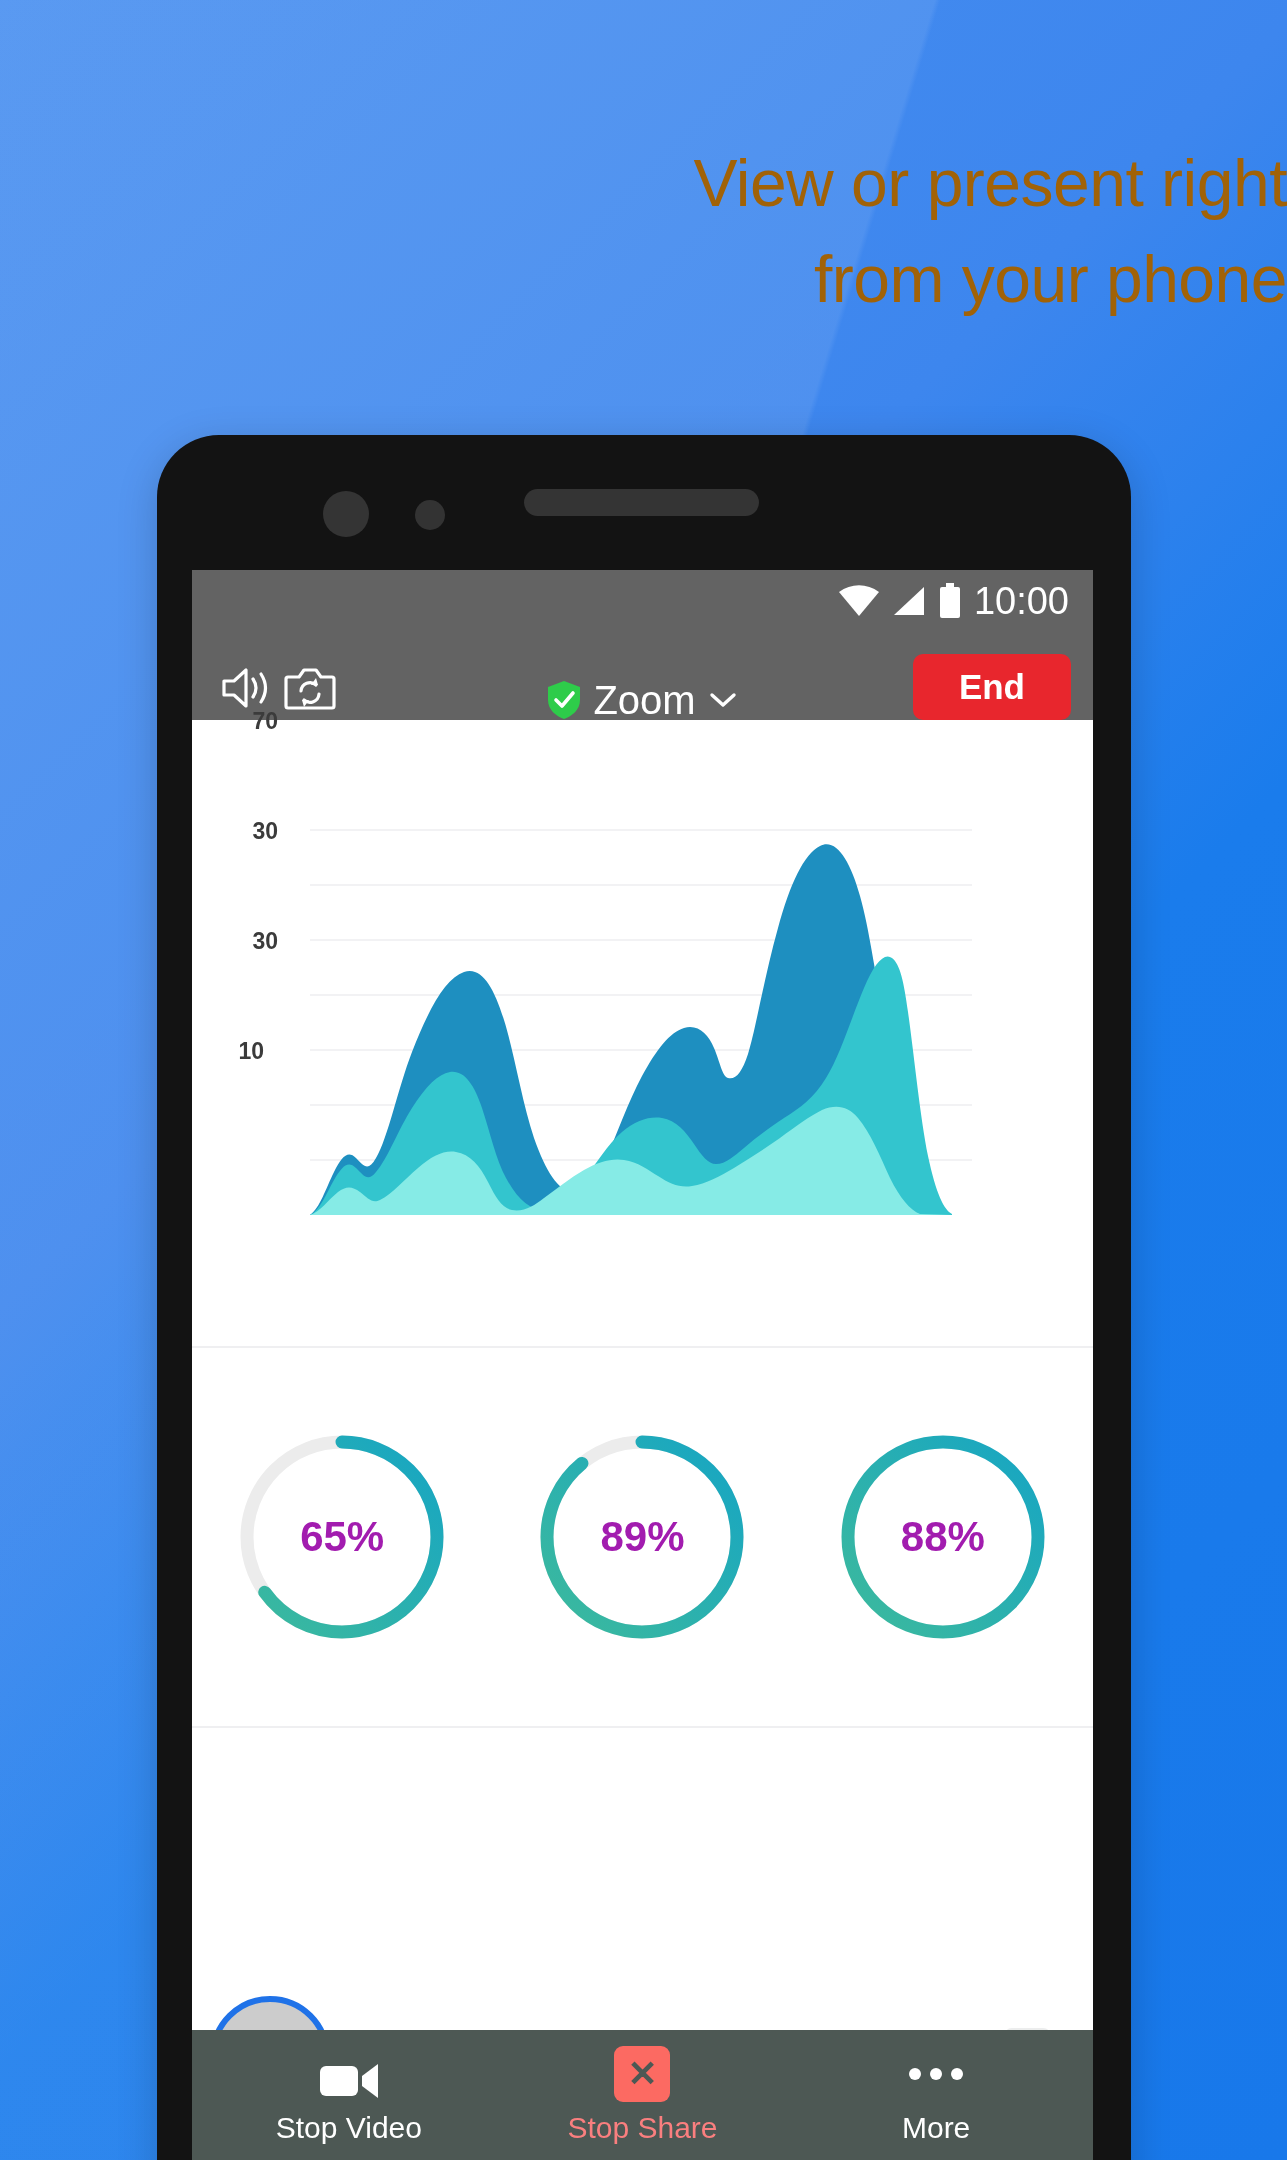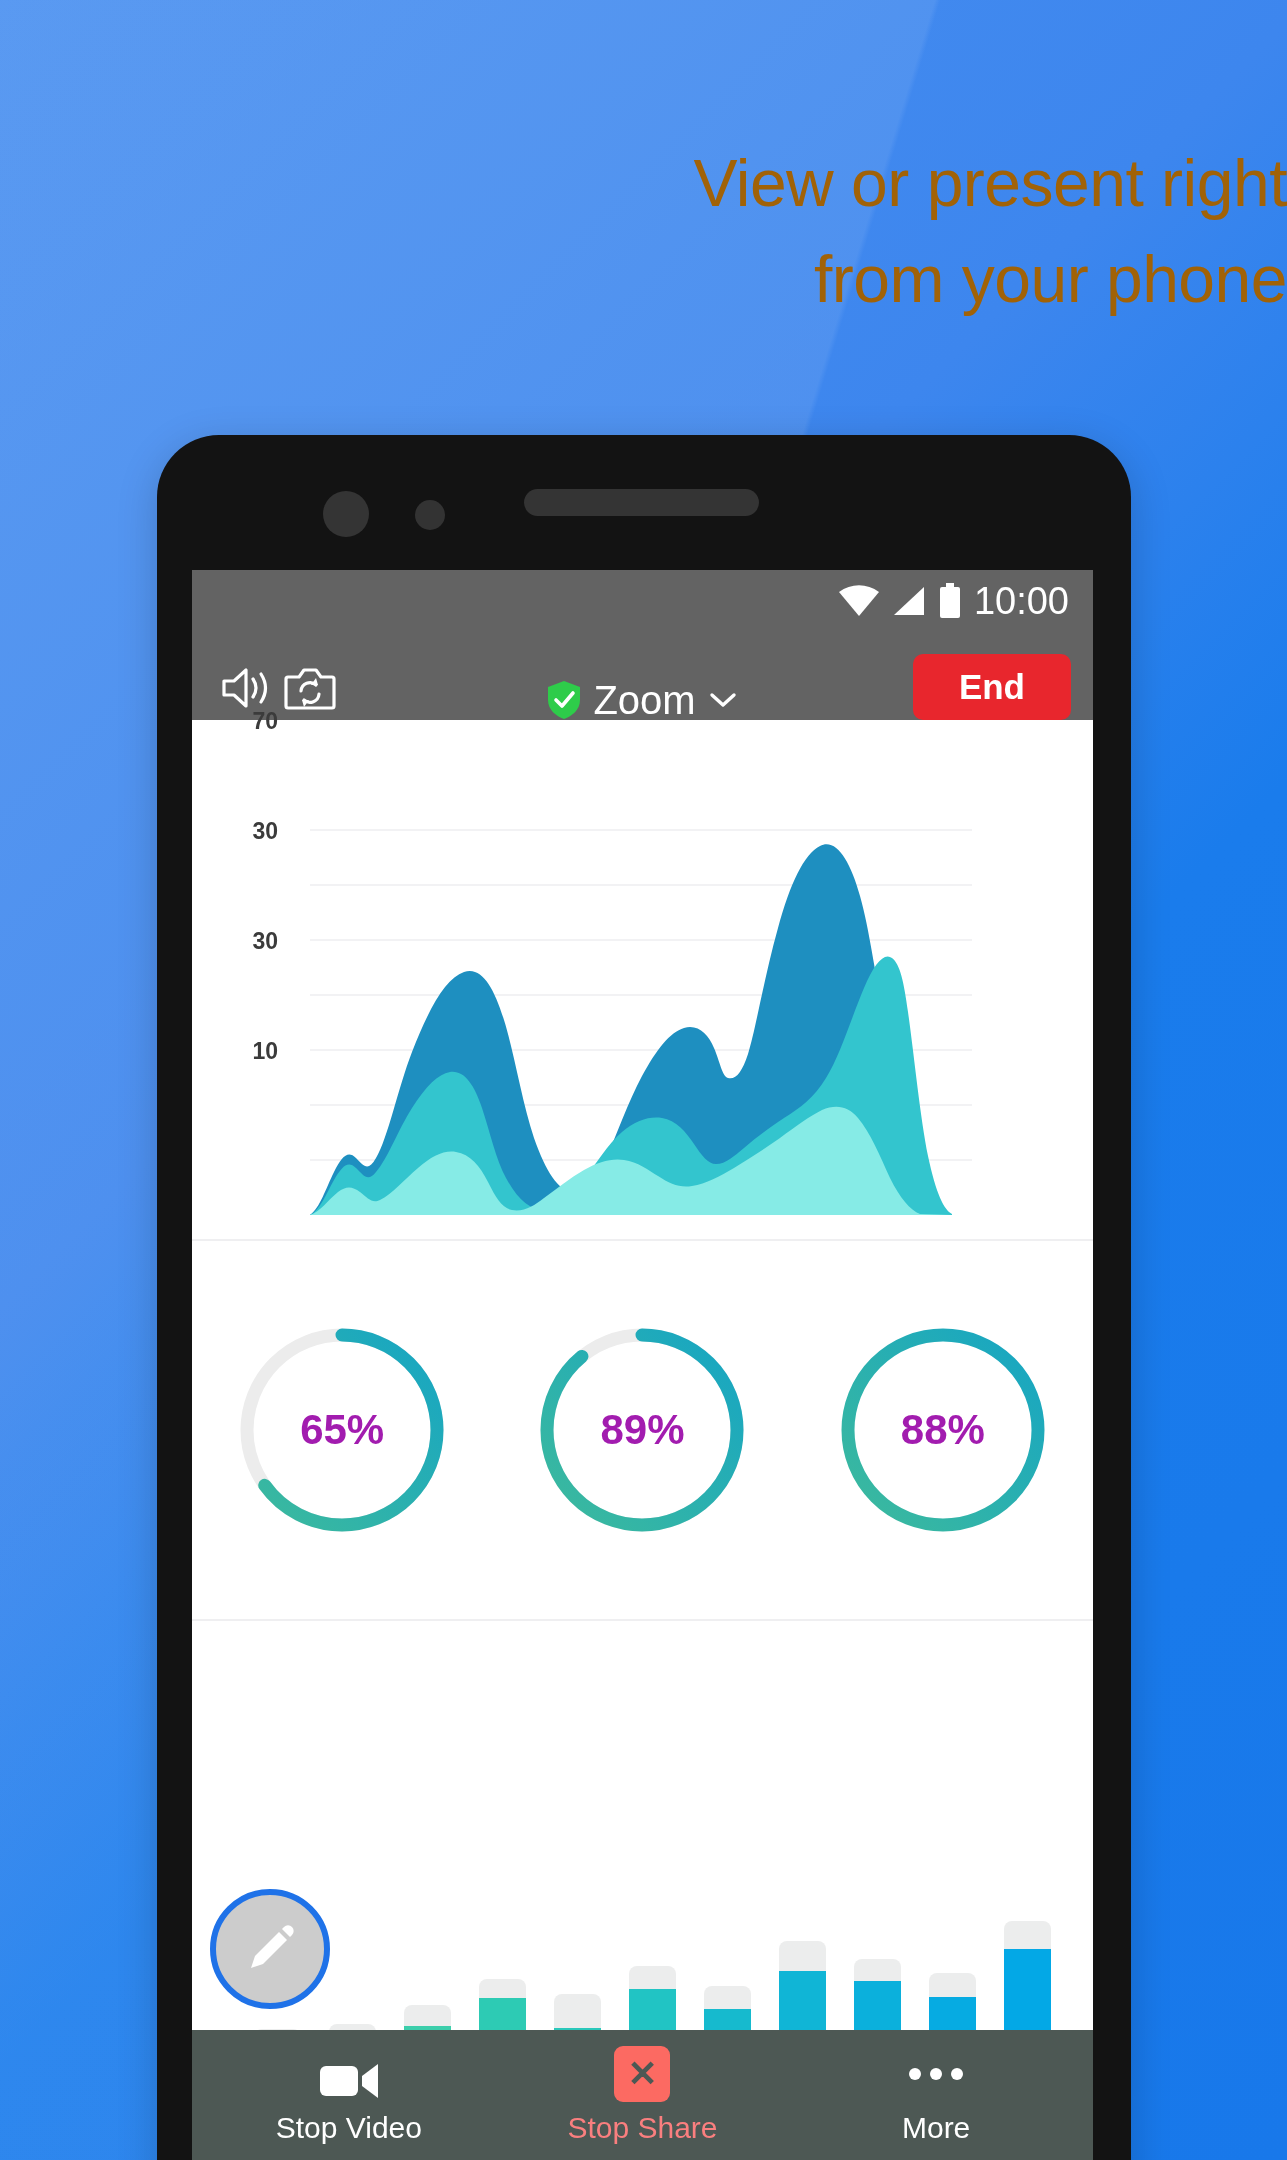--- a/index.html
+++ b/index.html
@@ -106,21 +106,21 @@
     line-height: 38px;
     border: none;
     font-family: inherit;
   }
 
   
   .panel { position: relative; background: #ffffff; }
   .panel-sep { height: 2px; background: #efeff1; }
 
   
-  .area-panel { height: 519px; position: relative; padding-top: 8px; }
+  .area-panel { height: 626px; position: relative; padding-top: 8px; }
   .area-svg { position: absolute; left: 0; top: 0; width: 901px; height: 545px; }
   .ytick {
     position: absolute;
     font-size: 23px; font-weight: bold; color: #3b3b3b;
     text-align: right; width: 60px;
   }
 
   
   .donut-panel { height: 378px; display: flex; align-items: center; justify-content: space-around; }
   .donut { position: relative; width: 216px; height: 216px; }
@@ -257,21 +257,21 @@
 
       <path d="M118,495 C128,488 134,468 142,452 C150,436 156,430 164,438 C172,446 176,452 184,438 C196,418 206,368 220,332 C238,286 254,258 272,252 C290,246 302,268 312,300 C322,332 330,382 342,418 C354,452 366,470 380,472 C394,474 404,460 414,438 C426,412 436,382 450,356 C464,330 478,312 492,308 C506,304 516,314 522,328 C528,342 530,356 536,358 C544,360 550,352 556,334 C564,308 572,258 586,208 C598,164 612,134 628,126 C644,118 658,140 668,176 C678,212 682,250 688,272 C694,292 700,300 706,296 L706,495 Z" fill="#1e8fc0"></path>
 
       <path d="M118,495 C128,490 134,474 142,460 C150,446 156,440 164,448 C172,456 176,462 184,452 C196,438 206,410 220,388 C234,366 246,354 258,352 C272,350 282,364 290,388 C298,412 304,440 314,458 C326,480 338,490 352,490 C366,490 378,478 390,462 C404,444 416,424 430,412 C444,400 458,396 470,398 C484,400 494,412 502,424 C510,436 516,444 524,444 C534,444 542,436 552,428 C566,416 580,406 592,398 C608,388 622,378 634,358 C648,336 660,296 672,268 C682,244 692,232 700,238 C708,244 712,262 716,292 C722,334 728,396 736,436 C744,474 752,490 760,494 L760,495 Z" fill="#33c5ce"></path>
 
       <path d="M118,495 C128,492 136,480 146,472 C154,466 160,466 168,472 C176,478 180,484 188,480 C200,474 212,460 226,448 C240,436 252,430 264,432 C278,434 288,446 296,462 C304,478 310,488 320,490 C332,492 342,486 352,478 C366,468 378,458 392,450 C406,442 420,438 432,440 C446,442 456,450 466,456 C478,464 488,468 500,466 C514,464 528,456 542,448 C558,438 574,428 588,418 C604,406 618,396 630,390 C644,384 656,386 666,398 C678,412 688,436 698,458 C708,478 718,490 728,494 L760,495 Z" fill="#86ebe6"></path>
     </svg>
     <span class="ytick" style="left:26px; top:-12px;">70</span>
     <span class="ytick" style="left:26px; top:98px;">30</span>
     <span class="ytick" style="left:26px; top:208px;">30</span>
-    <span class="ytick" style="left:26px; top:318px;">10</span>
+    <span class="ytick" style="left:12px; top:318px;">10</span>
   </div>
 
   <div class="panel-sep"></div>
 
   <div class="panel donut-panel">
 
     <div class="donut">
       <svg width="216" height="216" viewBox="0 0 216 216">
         <defs>
           <linearGradient id="g1" x1="0" y1="0" x2="1" y2="1">

